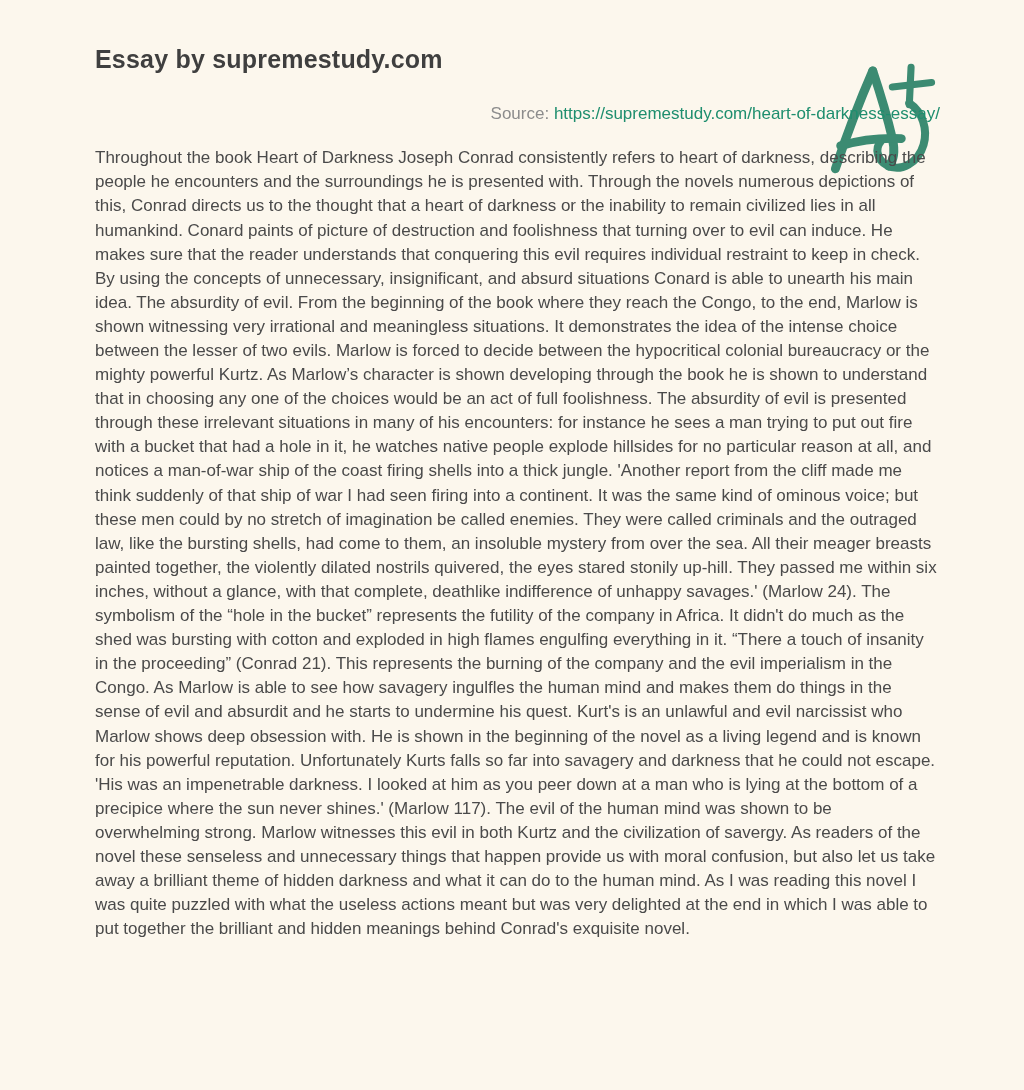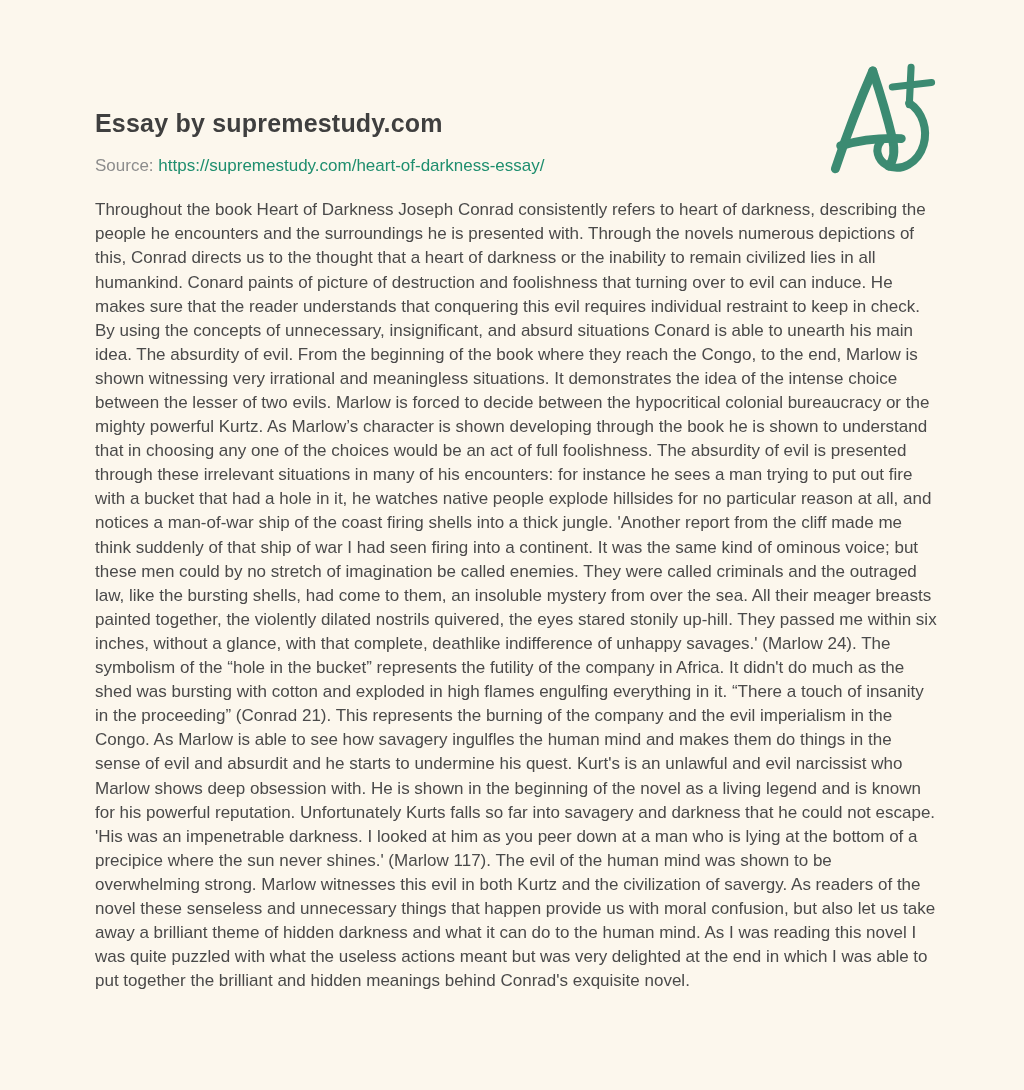--- a/index.html
+++ b/index.html
@@ -15,32 +15,33 @@
     width: 1024px;
     height: 1090px;
     background: #fcf7ed;
   }
   .content {
     position: relative;
     margin-left: 95px;
     width: 845px;
   }
   .byline-title {
-    padding-top: 108px;
+    padding-top: 44px;
     font-size: 25px;
     font-weight: bold;
     color: #3f3f3f;
     line-height: 1.2;
     letter-spacing: 0.2px;
   }
   .source-line {
-    margin-top: 17px;
+    margin-top: 29px;
     font-size: 17px;
     line-height: 1.25;
     color: #8c8c8c;
+    text-align: right;
   }
   .source-link {
     color: #1e8e6e;
     text-decoration: none;
     cursor: pointer;
   }
   .logo {
     position: absolute;
     top: 62px;
     right: 84px;

